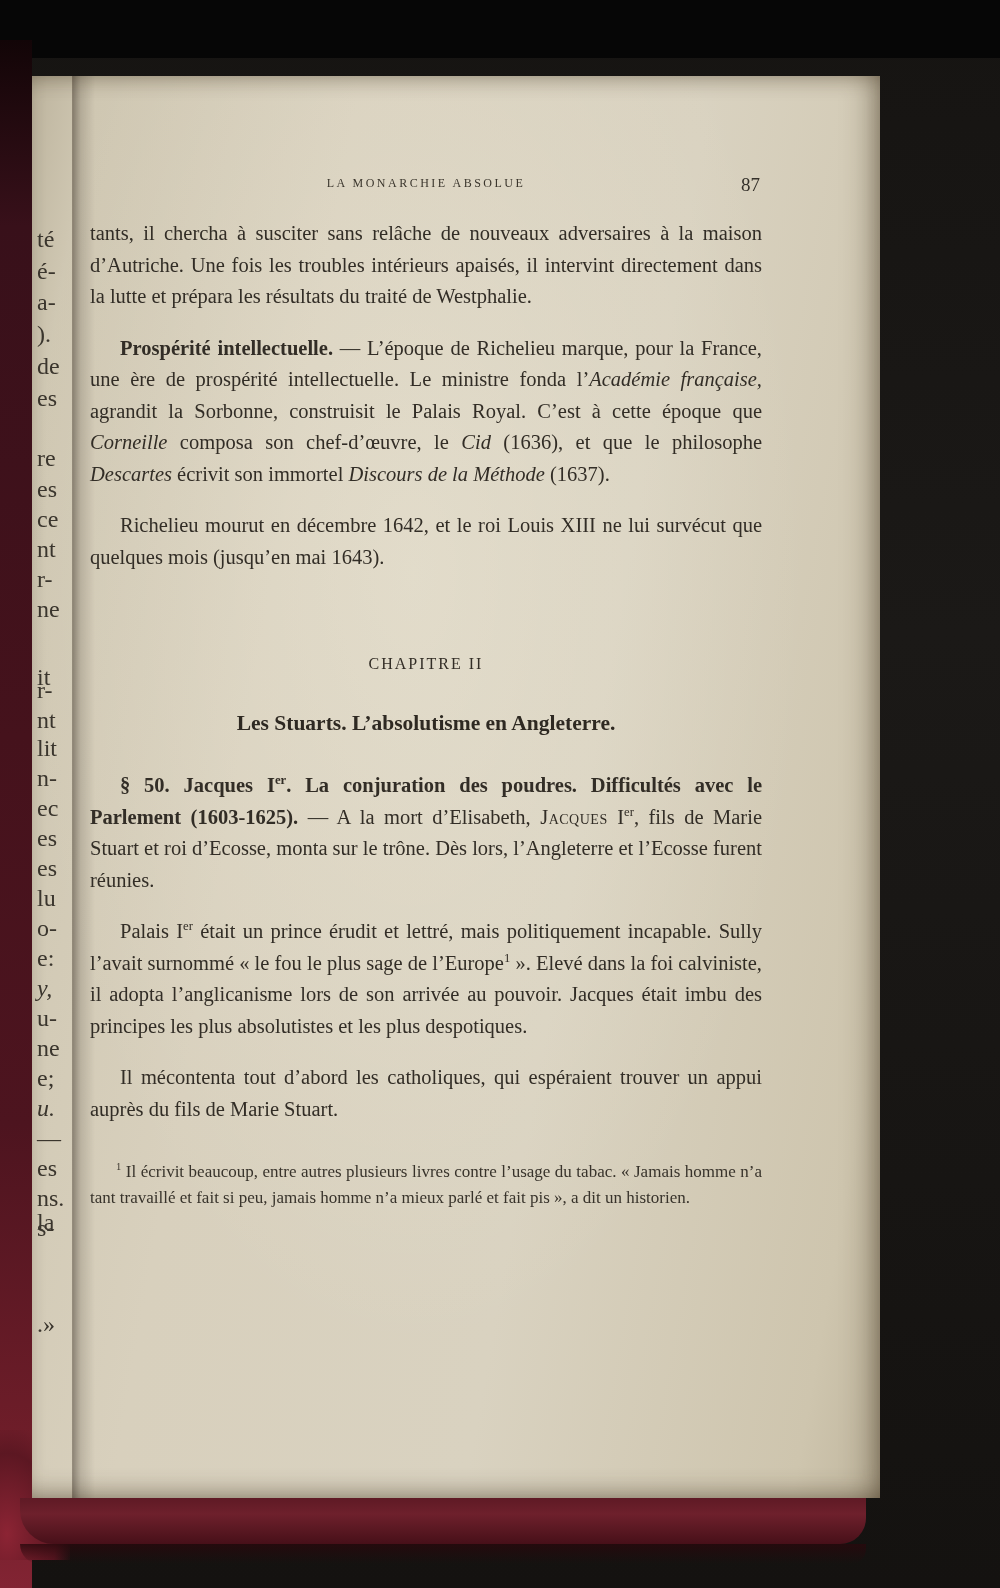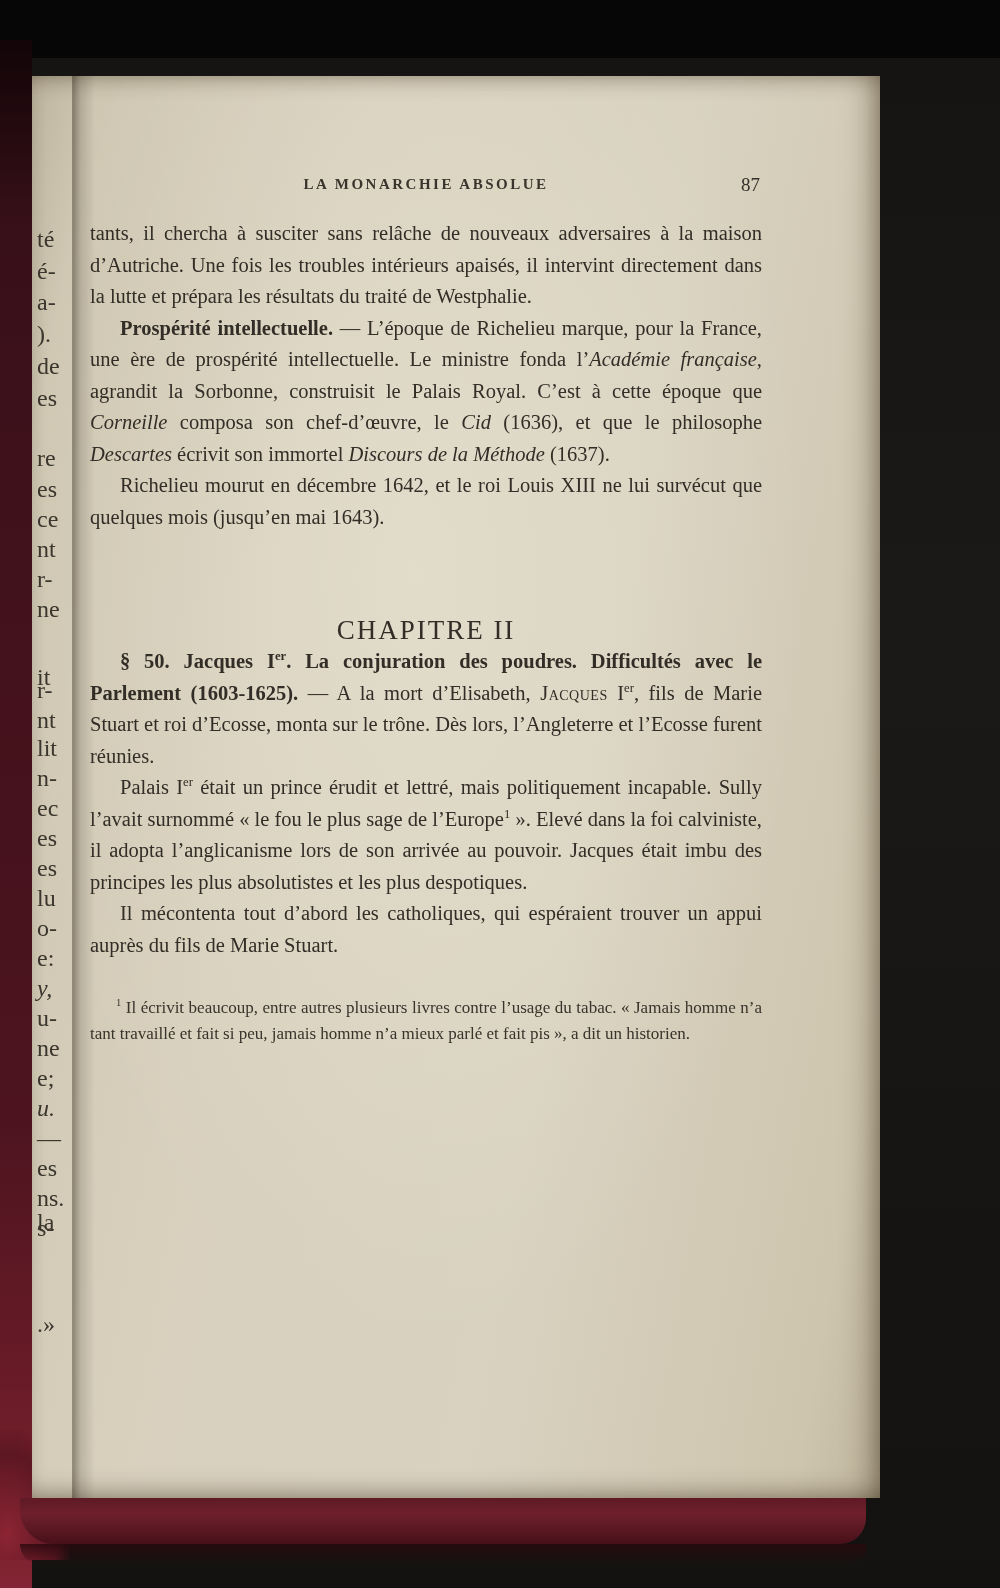--- a/index.html
+++ b/index.html
@@ -37,32 +37,32 @@
     background:linear-gradient(90deg,rgba(25,15,8,.38) 0%,rgba(25,15,8,.14) 35%,rgba(25,15,8,0) 100%);
     border-left:1px solid rgba(30,18,10,.35);}
   
   .frag-col{position:absolute;left:0;top:0;width:38px;height:100%;}
   .frag{position:absolute;left:5px;font-size:24px;color:#3a352d;white-space:nowrap;}
   .frag.it{font-style:italic;}
   
   .content{position:absolute;left:58px;top:0;width:672px;}
   .header{position:relative;margin-top:100px;height:26px;}
   .running-title{position:absolute;left:0;right:0;text-align:center;
-    font-size:15px;letter-spacing:2.5px;color:#3a352c;font-weight:bold;}
+    font-size:12px;letter-spacing:2.5px;color:#3a352c;}
   .page-number{position:absolute;right:2px;top:-2px;font-size:19px;color:#34302a;}
   .body-col{margin-top:16px;}
   .para{margin:0;text-align:justify;font-size:20.5px;line-height:31.5px;
     color:#322d26;}
-  .para.indent{text-indent:30px;}
+  .para.indent{text-indent:30px;margin-top:20px;}
   .b{font-weight:bold;}
   .i{font-style:italic;}
   .sc{font-variant:small-caps;letter-spacing:.5px;}
   sup{font-size:.62em;line-height:0;}
   .chapter{margin:82px 0 0;text-align:center;font-weight:normal;
-    font-size:27px;letter-spacing:2px;color:#322d26;}
+    font-size:16px;letter-spacing:2px;color:#322d26;}
   .chapter-title{margin:38px 0 0;text-align:center;font-weight:bold;
     font-size:21.5px;color:#2e2922;}
   .chapter-title + .para{margin-top:34px;}
   .footnote{margin:34px 0 0;text-align:justify;font-size:17px;line-height:26px;
     color:#38332b;text-indent:26px;}
 </style>
 </head>
 <body>
 
 <div class="top-band"></div>
@@ -112,19 +112,20 @@
   <div class="content">
     <div class="header">
       <span class="running-title">LA MONARCHIE ABSOLUE</span>
       <span class="page-number">87</span>
     </div>
     <div class="body-col">
         <p class="para"><span>tants, il chercha à susciter sans relâche de nouveaux adversaires à la maison d’Autriche. Une fois les troubles intérieurs apaisés, il intervint directement dans la lutte et prépara les résultats du traité de Westphalie.</span></p>
         <p class="para indent"><span class="b">Prospérité intellectuelle.</span><span> — L’époque de Richelieu marque, pour la France, une ère de prospérité intellectuelle. Le ministre fonda l’</span><span class="i">Académie française,</span><span> agrandit la Sorbonne, construisit le Palais Royal. C’est à cette époque que </span><span class="i">Corneille</span><span> composa son chef-d’œuvre, le </span><span class="i">Cid</span><span> (1636), et que le philosophe </span><span class="i">Descartes</span><span> écrivit son immortel </span><span class="i">Discours de la Méthode</span><span> (1637).</span></p>
         <p class="para indent"><span>Richelieu mourut en décembre 1642, et le roi Louis XIII ne lui survécut que quelques mois (jusqu’en mai 1643).</span></p>
         <h2 class="chapter">CHAPITRE II</h2>
+        <h3 class="chapter-title">Les Stuarts. L’absolutisme en Angleterre.</h3>
         <p class="para indent"><span class="b">§ 50. Jacques I</span><sup class="b">er</sup><span class="b">. La conjuration des poudres. Difficultés avec le Parlement (1603-1625).</span><span> — A la mort d’Elisabeth, </span><span class="sc">Jacques</span><span> I</span><sup>er</sup><span>, fils de Marie Stuart et roi d’Ecosse, monta sur le trône. Dès lors, l’Angleterre et l’Ecosse furent réunies.</span></p>
         <p class="para indent"><span>Palais I</span><sup>er</sup><span> était un prince érudit et lettré, mais politiquement incapable. Sully l’avait surnommé « le fou le plus sage de l’Europe</span><sup>1</sup><span> ». Elevé dans la foi calviniste, il adopta l’anglicanisme lors de son arrivée au pouvoir. Jacques était imbu des principes les plus absolutistes et les plus despotiques.</span></p>
         <p class="para indent"><span>Il mécontenta tout d’abord les catholiques, qui espéraient trouver un appui auprès du fils de Marie Stuart.</span></p>
         <p class="footnote"><sup>1</sup><span> Il écrivit beaucoup, entre autres plusieurs livres contre l’usage du tabac. « Jamais homme n’a tant travaillé et fait si peu, jamais homme n’a mieux parlé et fait pis », a dit un historien.</span></p>
       </div>
   </div>
 </div>
 
 </body></html>

